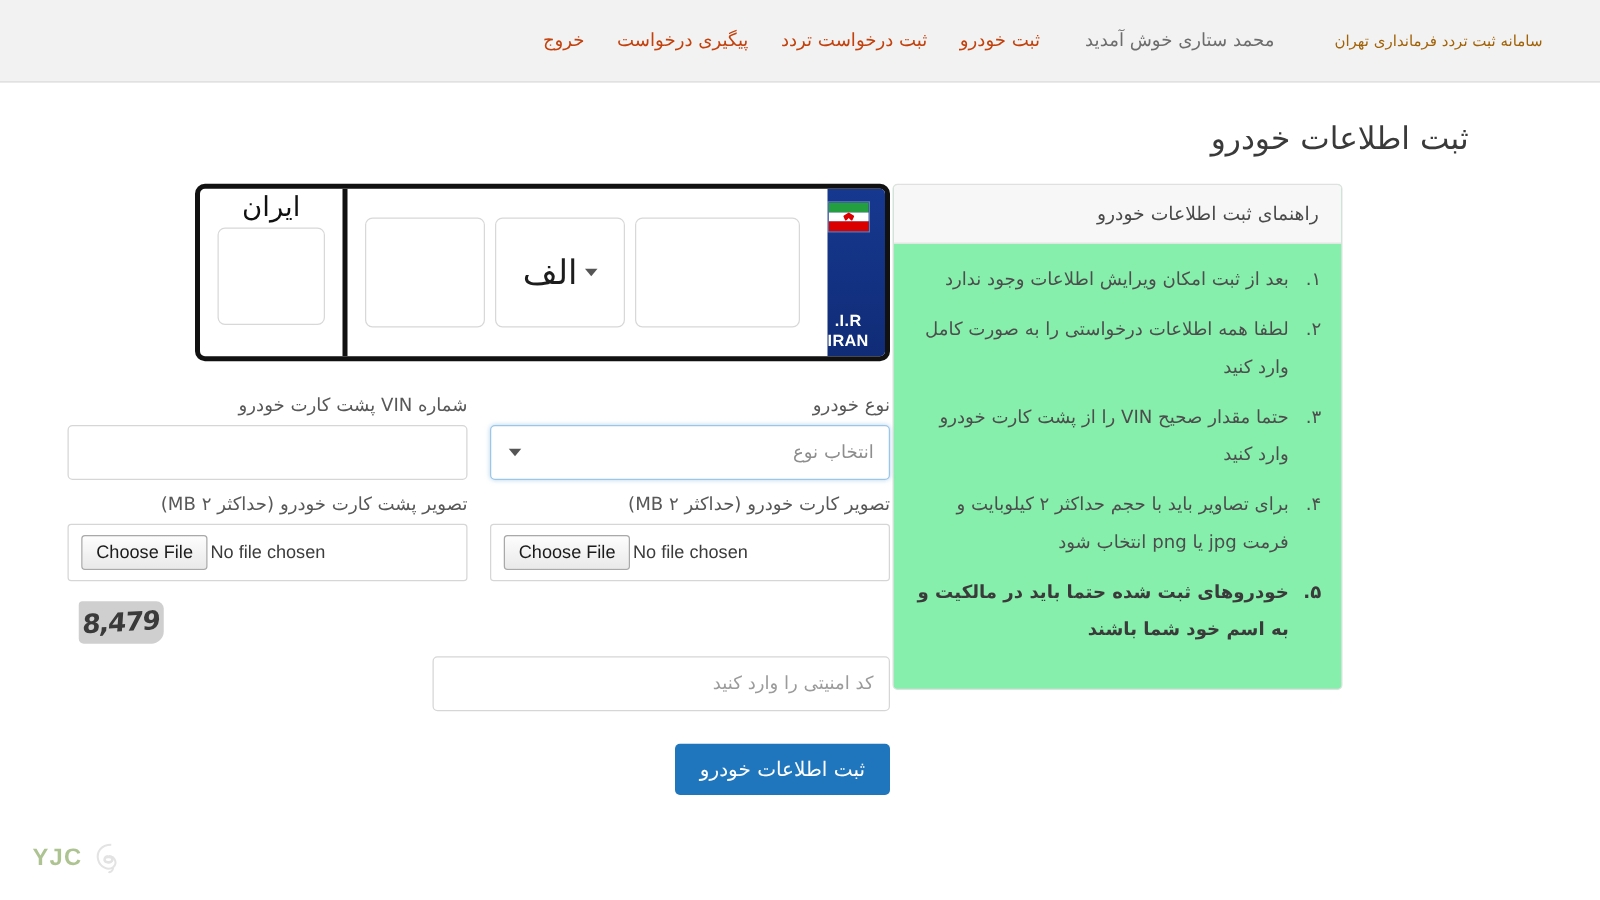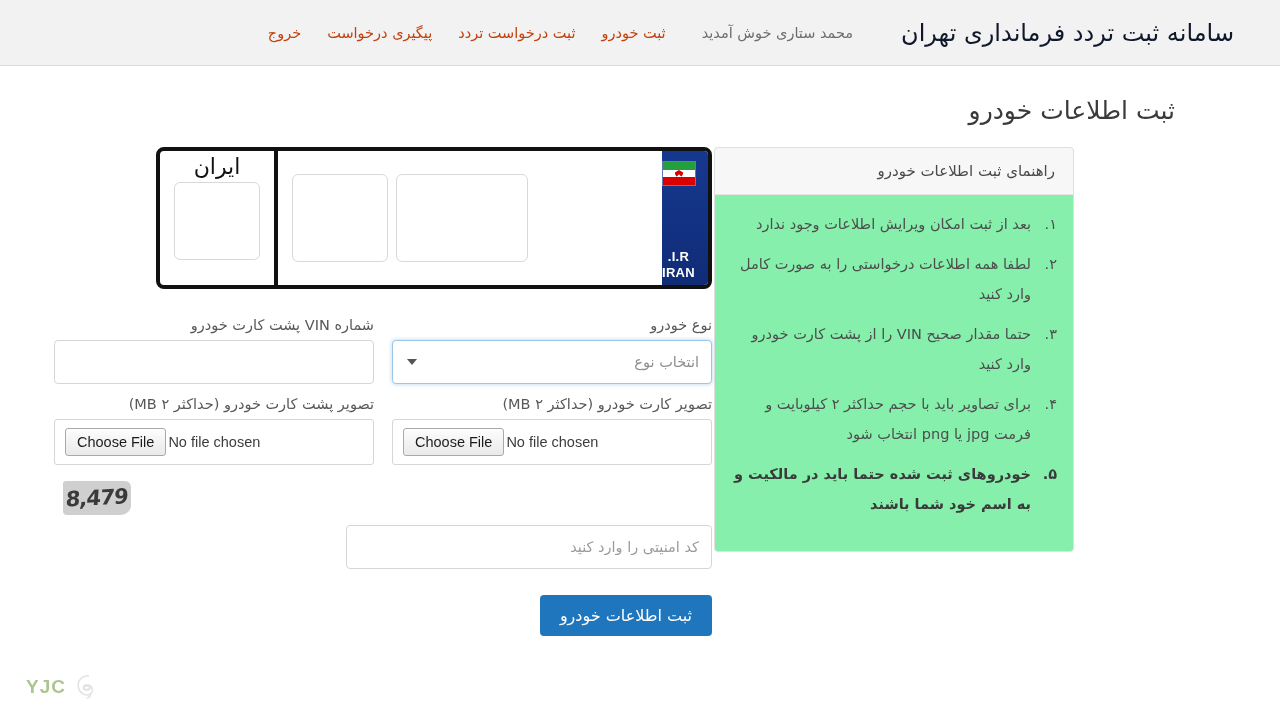--- a/index.html
+++ b/index.html
@@ -24,22 +24,22 @@
     padding:0 40px 0 0;
     position:relative;
   }
   .navbar-inner{
     display:flex; align-items:center;
     width:100%;
     justify-content:flex-start;
     padding-right:6px;
   }
   .brand{
-    font-size:24px;
-    color:#0f172a;
+    font-size:12px;
+    color:#a16207;
     font-weight:400;
     white-space:nowrap;
     margin-left:48px;
     letter-spacing:.2px;
   }
   .nav-links{
     display:flex; align-items:center;
     gap:26px;
     flex-wrap:nowrap;
   }
@@ -457,20 +457,24 @@
             <span class="r"></span>
         </div>
         <div class="ir">
           <div>I.R.</div>
           <div>IRAN</div>
         </div>
       </div>
 
       <div class="plate-main">
         <input class="plate-box plate-num2" type="text" value="" style="">
+        <div class="plate-box plate-letter">
+          <span class="caret"></span>
+          <span class="lt">الف</span>
+        </div>
         <input class="plate-box plate-num3" type="text" value="" style="">
       </div>
 
       <div class="plate-right">
         <div class="plate-iran">ایران</div>
         <input class="plate-iran-box" type="text" value="" style="">
       </div>
     </div>
 
     <div class="row">

